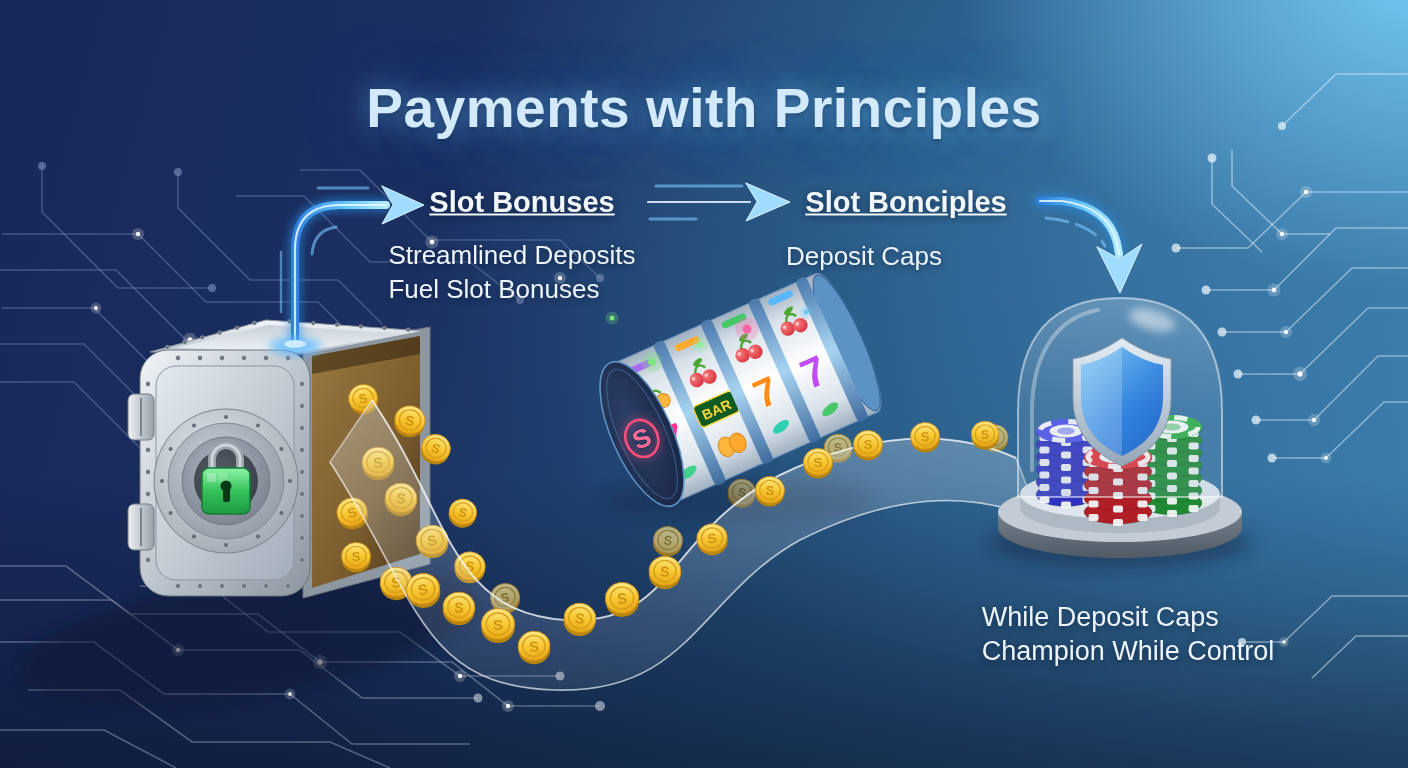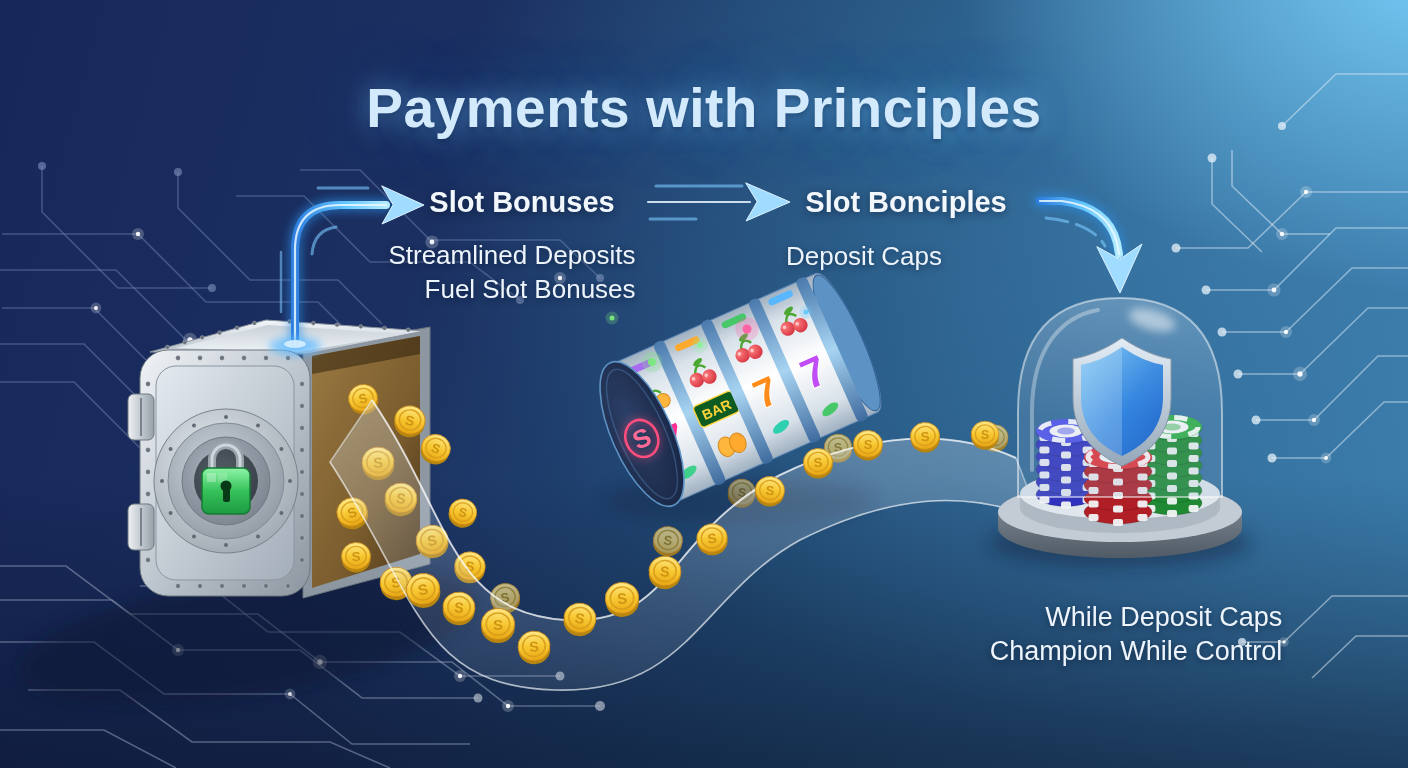--- a/index.html
+++ b/index.html
@@ -6,26 +6,26 @@
   .stage{
     position:relative;width:1408px;height:768px;overflow:hidden;
     font-family:"Liberation Sans",sans-serif;
     background:
       radial-gradient(900px 620px at 103% -6%, rgba(125,212,255,.95), rgba(125,212,255,0) 55%),
       radial-gradient(1250px 850px at 86% 26%, rgba(72,142,192,.45), rgba(72,142,192,0) 62%),
       linear-gradient(to top, rgba(11,21,46,.62), rgba(11,21,46,0) 38%),
       linear-gradient(105deg,#18275a 0%,#1b3061 30%,#23507a 58%,#2f6794 80%,#3a7dab 100%);
   }
   .stage svg{position:absolute;left:0;top:0;}
-  .txt{position:absolute;transform:translate(-50%,-50%);white-space:nowrap;text-align:right;color:#f2f7fc;}
+  .txt{position:absolute;transform:translate(-50%,-50%);white-space:nowrap;text-align:left;color:#f2f7fc;}
   .t-title{left:704px;top:108px;font-size:55px;font-weight:700;letter-spacing:.5px;color:#d3eafc;
     text-shadow:0 0 26px rgba(120,200,255,.55),0 0 70px rgba(80,160,255,.35),0 3px 5px rgba(8,20,50,.45);}
-  .t-head{font-size:29px;font-weight:700;text-shadow:0 2px 8px rgba(5,15,40,.55);}
+  .t-head{font-size:29px;font-weight:700;text-shadow:0 2px 8px rgba(5,15,40,.55);text-decoration:underline;}
   .t-cap{font-size:26px;font-weight:500;line-height:34px;color:#edf4fb;text-shadow:0 2px 6px rgba(5,15,40,.5);}
-  .t-cap3{font-size:27px;margin-left:8px;}
+  .t-cap3{font-size:27px;}
   
   .cl{stroke:#7e92bc;stroke-opacity:.42;stroke-width:1.6;fill:none;}
   .cbl{stroke:#9aa6c0;stroke-opacity:.5;stroke-width:1.6;fill:none;}
   .cr{stroke:#e2eef8;stroke-opacity:.5;stroke-width:1.6;fill:none;}
   .nl{fill:#7e92bc;fill-opacity:.6;} .nbl{fill:#b4bcca;fill-opacity:.7;} .nr{fill:#e6f1fa;fill-opacity:.75;}
 </style>
 </head>
 <body>
 
 <div class="stage">

